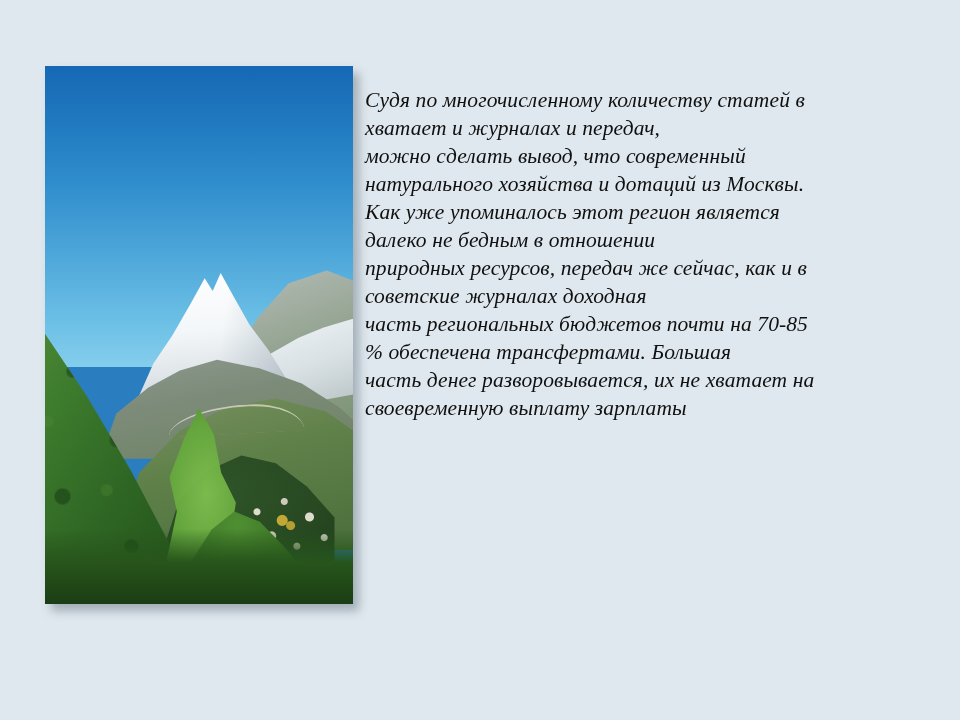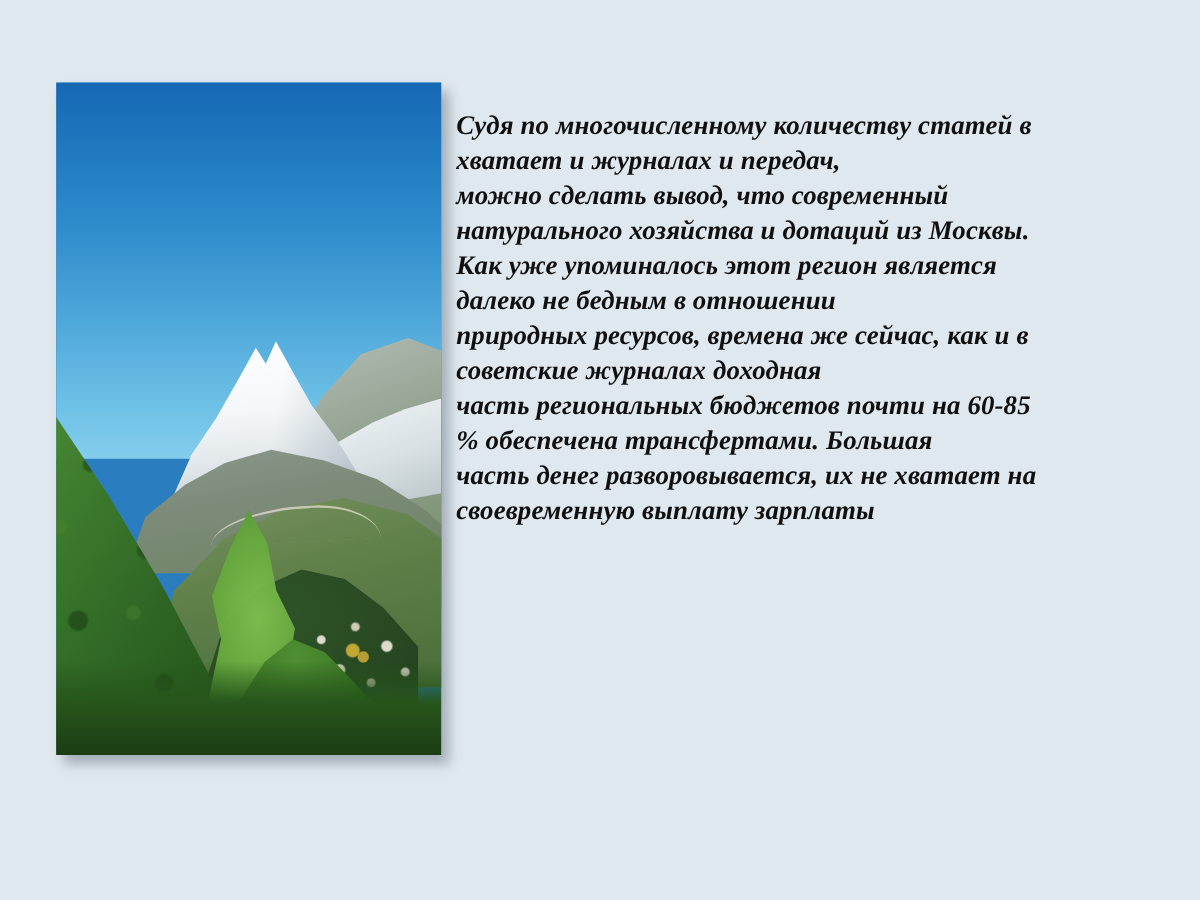--- a/index.html
+++ b/index.html
@@ -13,21 +13,20 @@
     overflow: hidden;
     background: #dfe8ee;
     font-family: "Liberation Serif", "DejaVu Serif", serif;
   }
 
   #slide {
     position: relative;
     width: 960px;
     height: 706px;
     background: #dfe8ee;
-    font-weight: bold;
   }
 
   
   #photo-frame {
     position: absolute;
     left: 45px;
     top: 66px;
     width: 308px;
     height: 538px;
     box-shadow: 6px 7px 9px rgba(90, 105, 120, 0.45);
@@ -280,21 +279,21 @@
     </div>
   </div>
 
   <div id="text-block">
     <span class="line">Судя по многочисленному количеству статей в</span>
     <span class="line">хватает и журналах и передач,</span>
     <span class="line">можно сделать вывод, что современный</span>
     <span class="line">натурального хозяйства и дотаций из Москвы.</span>
     <span class="line">Как уже упоминалось  этот регион является</span>
     <span class="line">далеко не бедным в отношении</span>
-    <span class="line">природных ресурсов, времена же  сейчас, как и в</span>
+    <span class="line">природных ресурсов, передач же  сейчас, как и в</span>
     <span class="line">советские журналах доходная</span>
-    <span class="line">часть региональных бюджетов почти на 60-85</span>
+    <span class="line">часть региональных бюджетов почти на 70-85</span>
     <span class="line">% обеспечена трансфертами.  Большая</span>
     <span class="line">часть денег разворовывается, их не хватает на</span>
     <span class="line">своевременную выплату зарплаты</span>
   </div>
 
 </div>
 
 </body></html>

